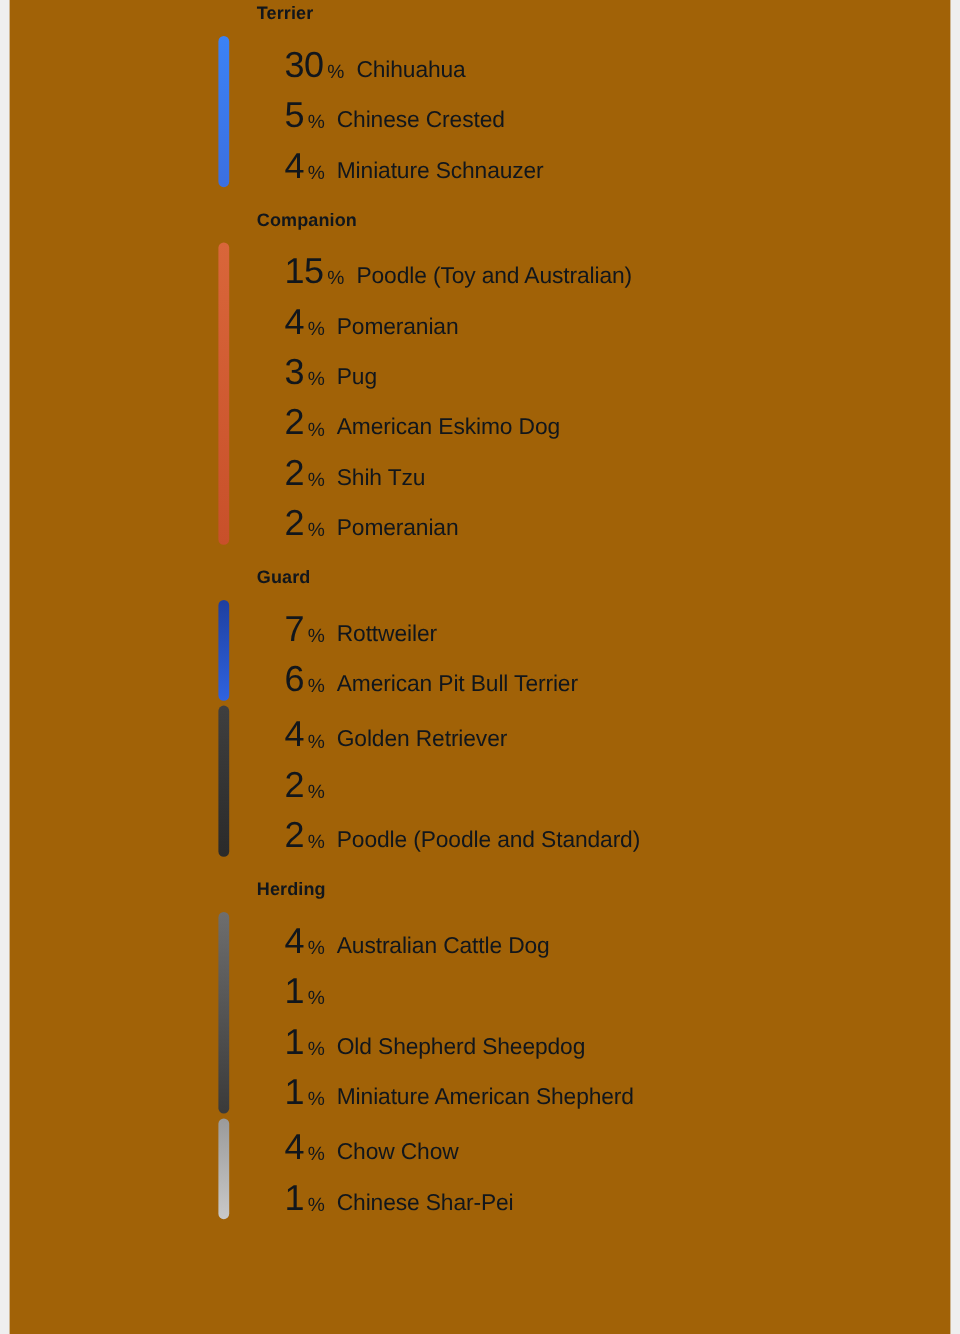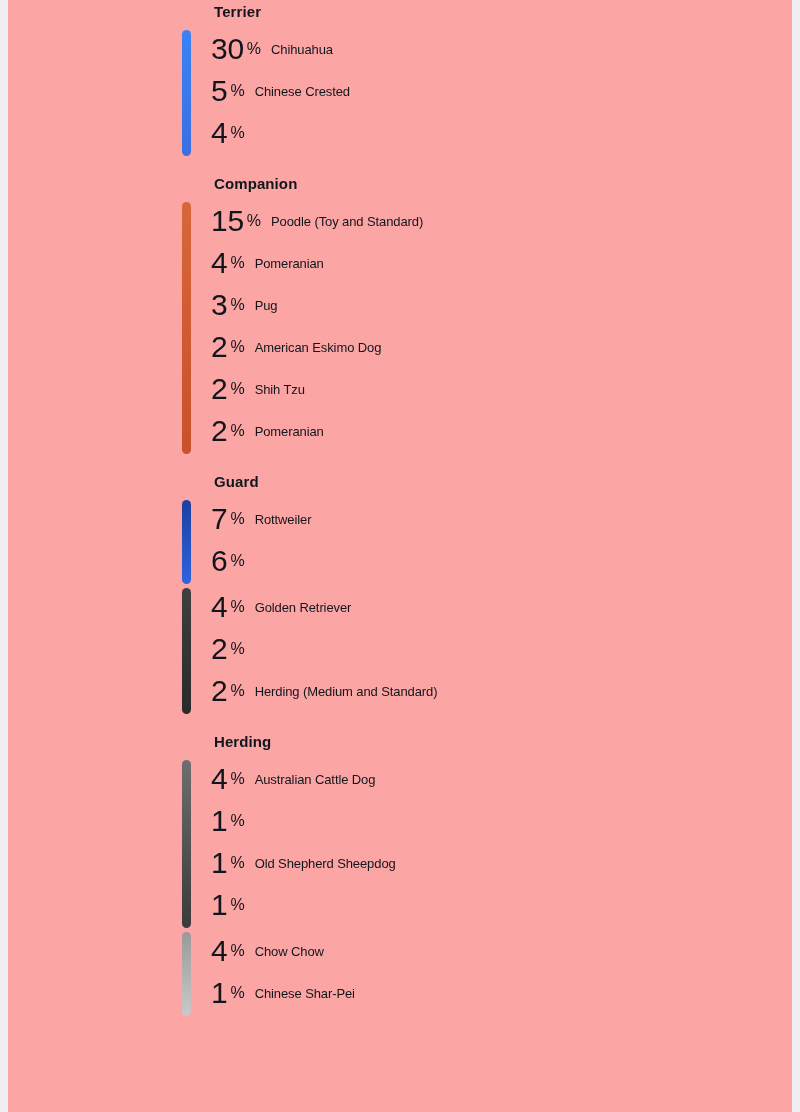--- a/index.html
+++ b/index.html
@@ -6,21 +6,21 @@
   html, body {
     margin: 0;
     padding: 0;
     background: #f0f0f0;
     font-family: "Liberation Sans", sans-serif;
   }
   #page {
     position: relative;
     width: 800px;
     height: 1112px;
-    background: #fca5a5;
+    background: #a16207;
     overflow: hidden;
   }
   .edge-left {
     position: absolute;
     left: 0; top: 0; bottom: 0;
     width: 8px;
     background: #efefef;
   }
   .edge-right {
     position: absolute;
@@ -57,38 +57,39 @@
     margin-left: 12px;
     margin-top: 2px;
     margin-bottom: 2px;
   }
   .rows {
     flex: 1 1 auto;
     padding-left: 20px;
   }
   .row {
     display: flex;
-    align-items: center;
+    align-items: flex-end;
     height: 42px;
+    margin-left: 26px;
   }
   .pct {
     font-size: 30px;
     color: #11161c;
     font-weight: 400;
     line-height: 1;
     letter-spacing: -0.3px;
   }
   .pctsign {
     font-size: 16px;
     color: #11161c;
     margin-left: 3px;
     margin-right: 10px;
   }
   .breed {
-    font-size: 13px;
+    font-size: 19px;
     color: #11161c;
     letter-spacing: -0.1px;
   }
 </style>
 </head>
 <body>
 
 <div id="page">
   <div class="edge-left"></div>
   <div class="edge-right"></div>
@@ -104,33 +105,34 @@
               <span class="breed">Chihuahua</span>
             </div>
             <div class="row">
               <span class="pct">5</span>
               <span class="pctsign">%</span>
               <span class="breed">Chinese Crested</span>
             </div>
             <div class="row">
               <span class="pct">4</span>
               <span class="pctsign">%</span>
+              <span class="breed">Miniature Schnauzer</span>
             </div>
           </div>
         </div>
       </div>
       <div class="group">
         <div class="group-title">Companion</div>
         <div class="group-body">
           <div class="bar" style="background: linear-gradient(rgb(217, 102, 58), rgb(200, 80, 42)); height: 252px;"></div>
           <div class="rows">
             <div class="row">
               <span class="pct">15</span>
               <span class="pctsign">%</span>
-              <span class="breed">Poodle (Toy and Standard)</span>
+              <span class="breed">Poodle (Toy and Australian)</span>
             </div>
             <div class="row">
               <span class="pct">4</span>
               <span class="pctsign">%</span>
               <span class="breed">Pomeranian</span>
             </div>
             <div class="row">
               <span class="pct">3</span>
               <span class="pctsign">%</span>
               <span class="breed">Pug</span>
@@ -159,41 +161,42 @@
           <div class="bar" style="background: linear-gradient(rgb(30, 63, 160), rgb(47, 99, 224)); height: 84px;"></div>
           <div class="rows">
             <div class="row">
               <span class="pct">7</span>
               <span class="pctsign">%</span>
               <span class="breed">Rottweiler</span>
             </div>
             <div class="row">
               <span class="pct">6</span>
               <span class="pctsign">%</span>
+              <span class="breed">American Pit Bull Terrier</span>
             </div>
           </div>
         </div>
       </div>
       <div class="group">
         <div class="group-body">
           <div class="bar" style="background: linear-gradient(rgb(63, 63, 63), rgb(42, 42, 42)); height: 126px;"></div>
           <div class="rows">
             <div class="row">
               <span class="pct">4</span>
               <span class="pctsign">%</span>
               <span class="breed">Golden Retriever</span>
             </div>
             <div class="row">
               <span class="pct">2</span>
               <span class="pctsign">%</span>
             </div>
             <div class="row">
               <span class="pct">2</span>
               <span class="pctsign">%</span>
-              <span class="breed">Herding (Medium and Standard)</span>
+              <span class="breed">Poodle (Poodle and Standard)</span>
             </div>
           </div>
         </div>
       </div>
       <div class="group">
         <div class="group-title">Herding</div>
         <div class="group-body">
           <div class="bar" style="background: linear-gradient(rgb(110, 110, 110), rgb(58, 58, 58)); height: 168px;"></div>
           <div class="rows">
             <div class="row">
@@ -206,20 +209,21 @@
               <span class="pctsign">%</span>
             </div>
             <div class="row">
               <span class="pct">1</span>
               <span class="pctsign">%</span>
               <span class="breed">Old Shepherd Sheepdog</span>
             </div>
             <div class="row">
               <span class="pct">1</span>
               <span class="pctsign">%</span>
+              <span class="breed">Miniature American Shepherd</span>
             </div>
           </div>
         </div>
       </div>
       <div class="group">
         <div class="group-body">
           <div class="bar" style="background: linear-gradient(rgb(154, 154, 154), rgb(201, 201, 201)); height: 84px;"></div>
           <div class="rows">
             <div class="row">
               <span class="pct">4</span>

